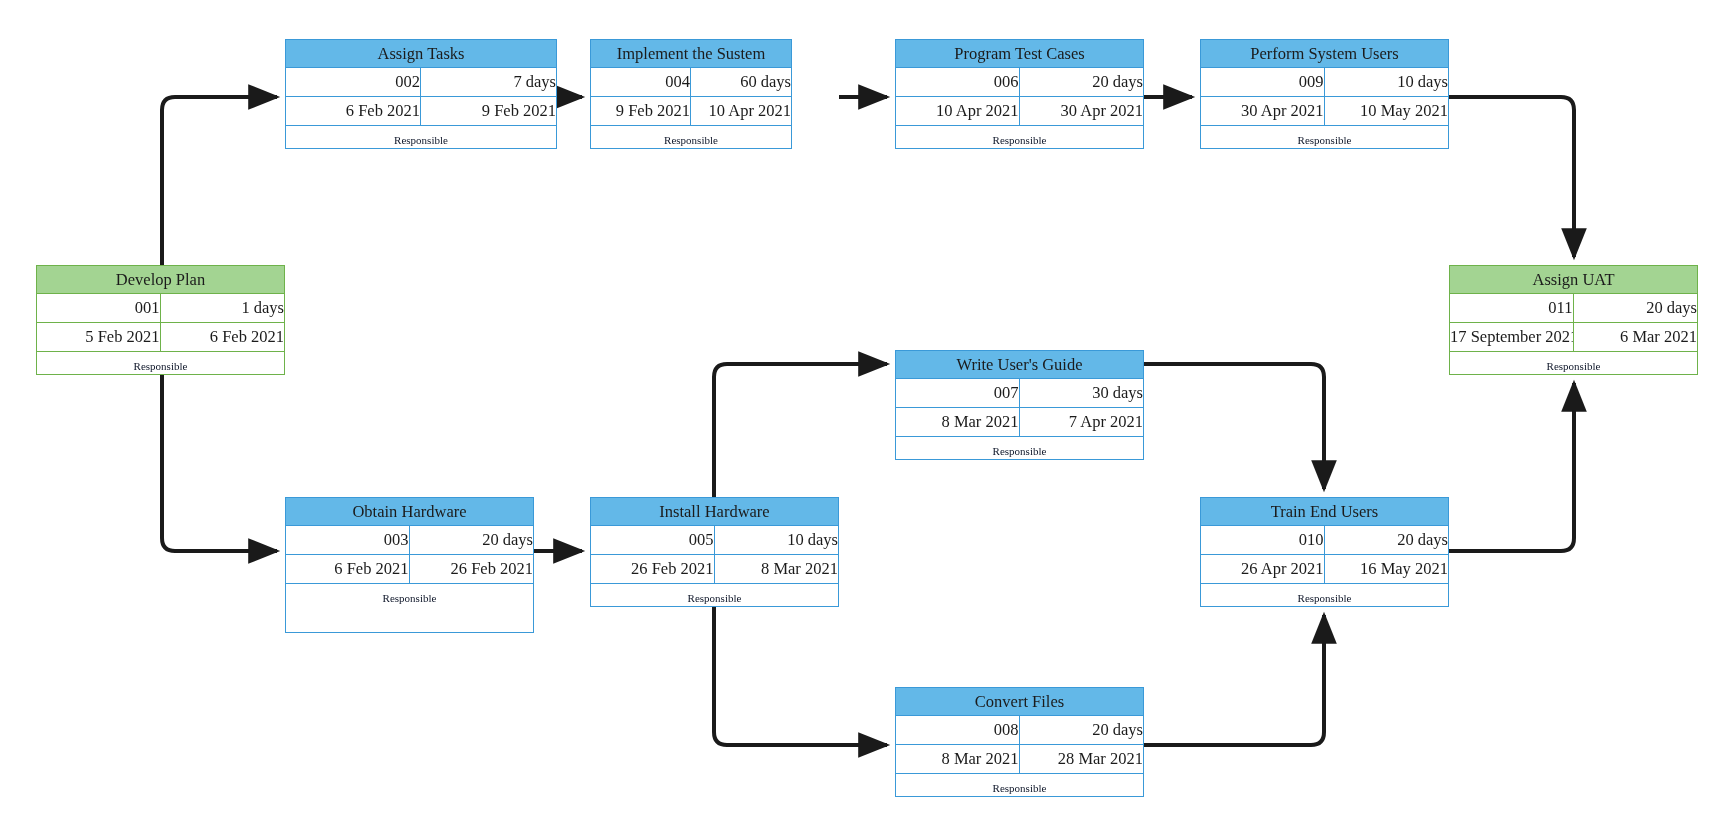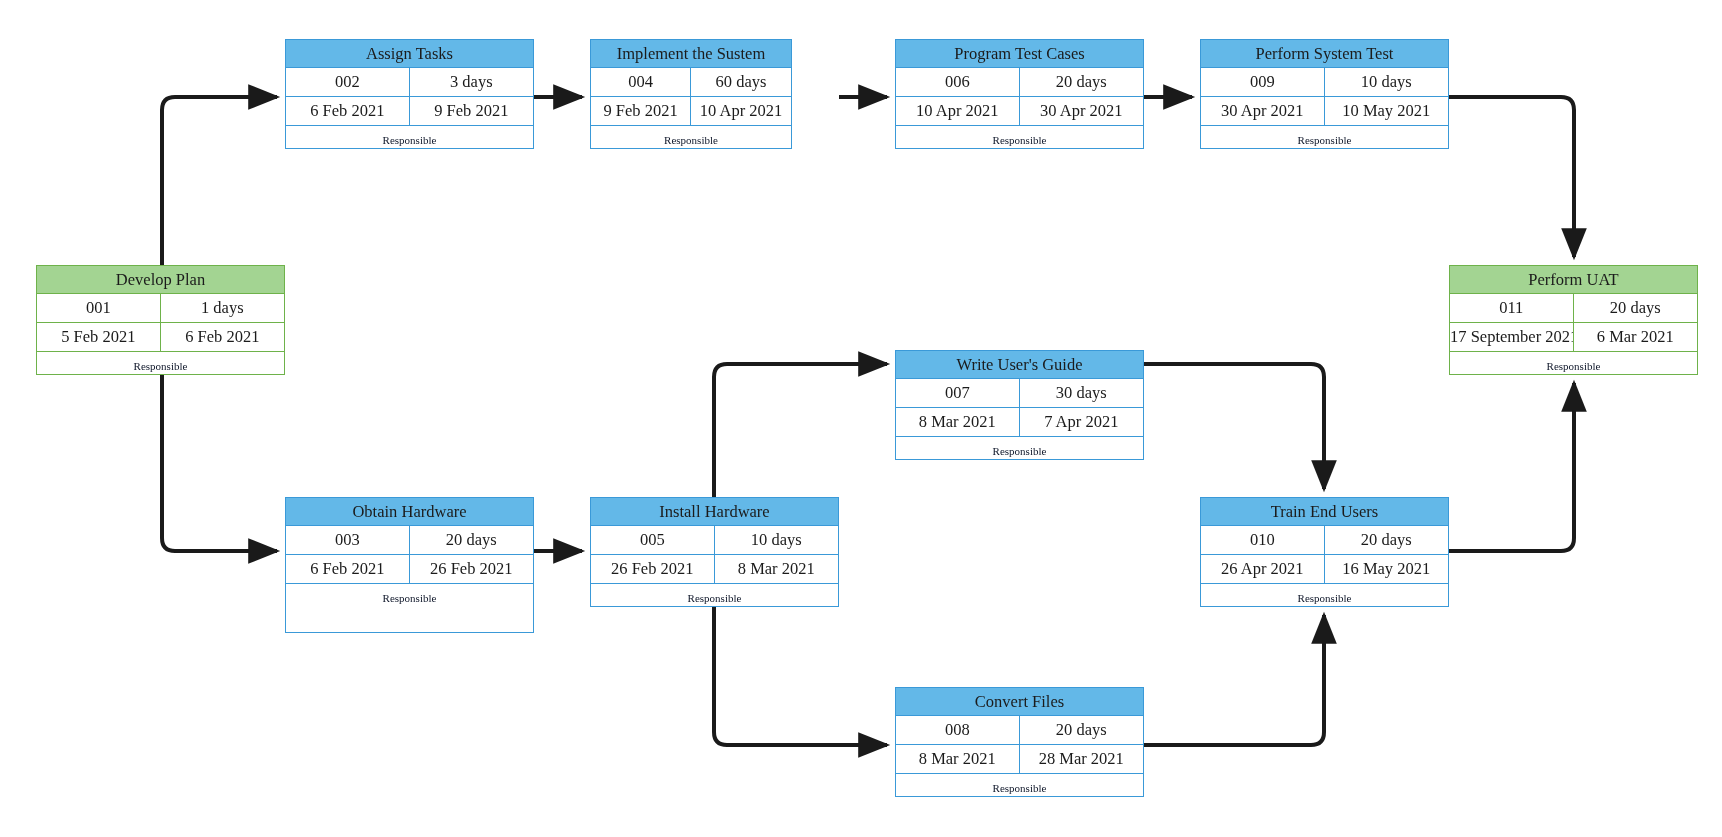--- a/index.html
+++ b/index.html
@@ -56,21 +56,21 @@
     height: 29px;
     border-bottom: 1px solid #3a99d8;
   }
   .node.green .node-row {
     border-bottom-color: #6eb24a;
   }
   .node-cell {
     box-sizing: border-box;
     flex: 1 1 50%;
     line-height: 28px;
-    text-align: center;
+    text-align: right;
     font-size: 16.5px;
     color: #1b1b1b;
     white-space: nowrap;
     overflow: hidden;
   }
   .node-cell.left {
     border-right: 1px solid #3a99d8;
   }
   .node.green .node-cell.left {
     border-right-color: #6eb24a;
@@ -131,25 +131,25 @@
       <div class="node-cell left">001</div>
       <div class="node-cell">1 days</div>
     </div>
     <div class="node-row">
       <div class="node-cell left">5 Feb 2021</div>
       <div class="node-cell">6 Feb 2021</div>
     </div>
     <div class="node-footer">Responsible</div>
   </div>
 
-  <div class="node" style="left:285px; top:39px; width:249px; height:110px;">
+  <div class="node" style="left:285px; top:39px; width:272px; height:110px;">
     <div class="node-title">Assign Tasks</div>
     <div class="node-row">
       <div class="node-cell left">002</div>
-      <div class="node-cell">3 days</div>
+      <div class="node-cell">7 days</div>
     </div>
     <div class="node-row">
       <div class="node-cell left">6 Feb 2021</div>
       <div class="node-cell">9 Feb 2021</div>
     </div>
     <div class="node-footer">Responsible</div>
   </div>
 
   <div class="node" style="left:285px; top:497px; width:249px; height:136px;">
     <div class="node-title">Obtain Hardware</div>
@@ -223,21 +223,21 @@
       <div class="node-cell">20 days</div>
     </div>
     <div class="node-row">
       <div class="node-cell left">8 Mar 2021</div>
       <div class="node-cell">28 Mar 2021</div>
     </div>
     <div class="node-footer">Responsible</div>
   </div>
 
   <div class="node" style="left:1200px; top:39px; width:249px; height:110px;">
-    <div class="node-title">Perform System Test</div>
+    <div class="node-title">Perform System Users</div>
     <div class="node-row">
       <div class="node-cell left">009</div>
       <div class="node-cell">10 days</div>
     </div>
     <div class="node-row">
       <div class="node-cell left">30 Apr 2021</div>
       <div class="node-cell">10 May 2021</div>
     </div>
     <div class="node-footer">Responsible</div>
   </div>
@@ -249,21 +249,21 @@
       <div class="node-cell">20 days</div>
     </div>
     <div class="node-row">
       <div class="node-cell left">26 Apr 2021</div>
       <div class="node-cell">16 May 2021</div>
     </div>
     <div class="node-footer">Responsible</div>
   </div>
 
   <div class="node green" style="left:1449px; top:265px; width:249px; height:110px;">
-    <div class="node-title">Perform UAT</div>
+    <div class="node-title">Assign UAT</div>
     <div class="node-row">
       <div class="node-cell left">011</div>
       <div class="node-cell">20 days</div>
     </div>
     <div class="node-row">
       <div class="node-cell left">17 September 2021</div>
       <div class="node-cell">6 Mar 2021</div>
     </div>
     <div class="node-footer">Responsible</div>
   </div>

